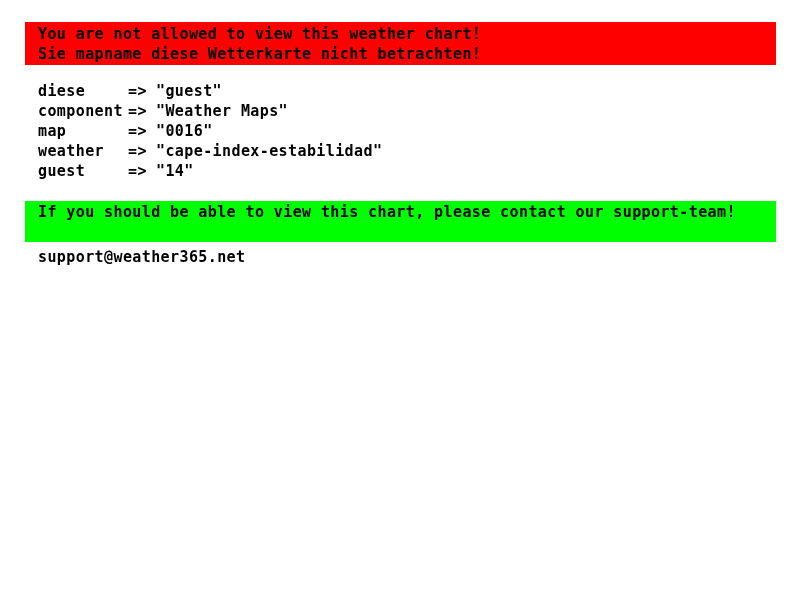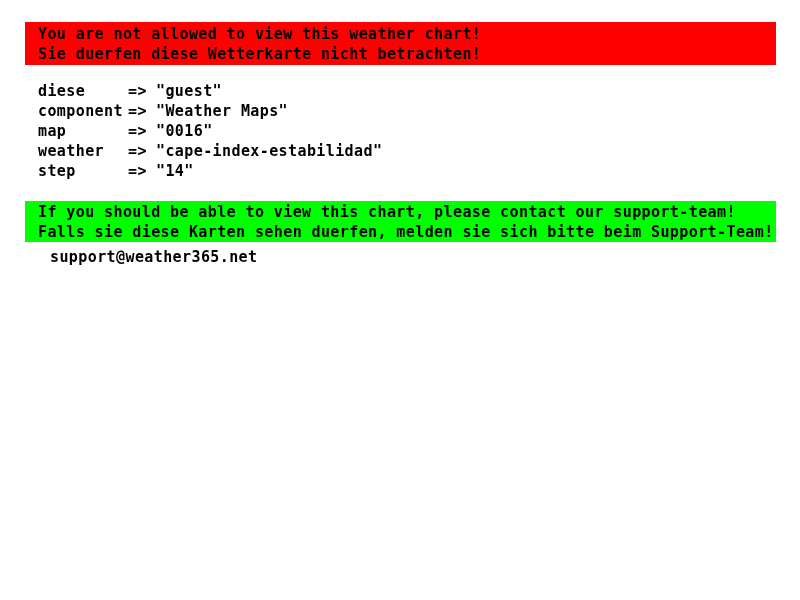--- a/index.html
+++ b/index.html
@@ -59,54 +59,53 @@
   .kv-key {
     display: inline-block;
     width: 90px;
   }
   .kv-arrow {
     display: inline-block;
     width: 28px;
   }
   .footer-row {
     position: absolute;
-    left: 50px;
+    left: 38px;
     top: 247px;
     width: 738px;
     height: 20px;
     display: flex;
     white-space: nowrap;
   }
 </style>
 </head>
 <body>
 
 <div class="banner banner-error" style="background-color: rgb(255, 0, 0);">
   <span class="banner-line">You are not allowed to view this weather chart!</span>
-  <span class="banner-line">Sie duerfen diese Wetterkarte nicht betrachten!</span>
+  <span class="banner-line">Sie mapname diese Wetterkarte nicht betrachten!</span>
 </div>
 
 <div class="kv-block">
   <div class="kv-row">
     <span class="kv-key">diese</span><span class="kv-arrow">=&gt;</span><span class="kv-value">"guest"</span>
   </div>
   <div class="kv-row">
     <span class="kv-key">component</span><span class="kv-arrow">=&gt;</span><span class="kv-value">"Weather Maps"</span>
   </div>
   <div class="kv-row">
     <span class="kv-key">map</span><span class="kv-arrow">=&gt;</span><span class="kv-value">"0016"</span>
   </div>
   <div class="kv-row">
     <span class="kv-key">weather</span><span class="kv-arrow">=&gt;</span><span class="kv-value">"cape-index-estabilidad"</span>
   </div>
   <div class="kv-row">
-    <span class="kv-key">step</span><span class="kv-arrow">=&gt;</span><span class="kv-value">"14"</span>
+    <span class="kv-key">guest</span><span class="kv-arrow">=&gt;</span><span class="kv-value">"14"</span>
   </div>
 </div>
 
 <div class="banner banner-support" style="background-color: rgb(0, 255, 0);">
   <span class="banner-line">If you should be able to view this chart, please contact our support-team!</span>
-  <span class="banner-line">Falls sie diese Karten sehen duerfen, melden sie sich bitte beim Support-Team!</span>
 </div>
 
 <div class="footer-row">
   <span>support@weather365.net</span>
 </div>
 
 </body></html>

